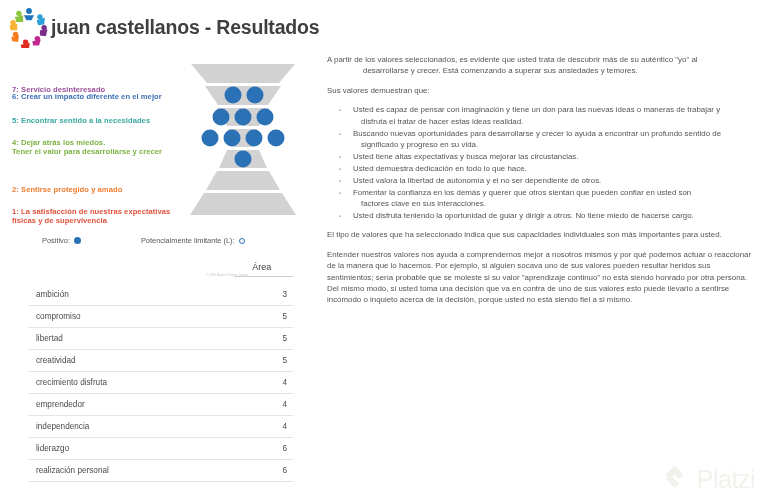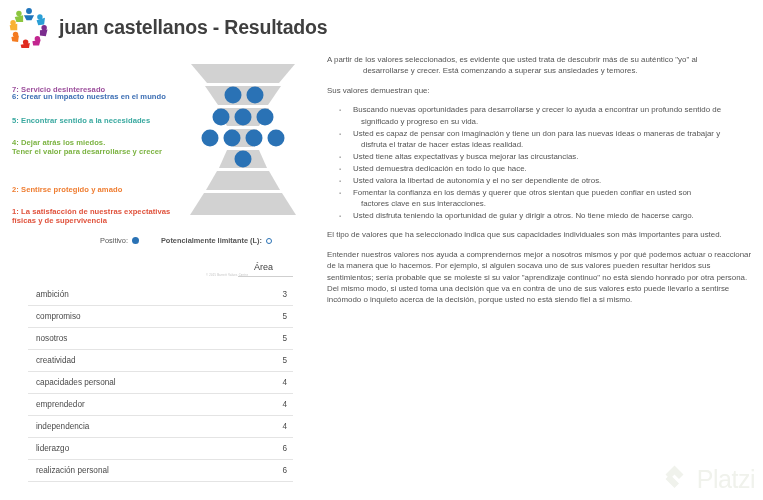--- a/index.html
+++ b/index.html
@@ -17,21 +17,21 @@
     background: #ffffff;
     overflow: hidden;
   }
 
   
   #header {
     position: absolute;
     left: 8px; top: 6px;
     display: flex;
     align-items: center;
-    gap: 9px;
+    gap: 1px;
   }
   #logo-mark { width: 42px; height: 42px; display: block; flex: none; }
   #page-title {
     font-size: 19.5px;
     font-weight: bold;
     color: #3f3f3f;
     letter-spacing: -0.2px;
     white-space: nowrap;
   }
 
@@ -83,22 +83,22 @@
   
   #legend {
     position: absolute;
     left: 0; top: 178px;
     width: 318px;
     display: flex;
     align-items: center;
     font-size: 7.4px;
     color: #565656;
   }
-  #legend-pos { margin-left: 100px; display: flex; align-items: center; gap: 4px; }
-  #legend-lim { margin-left: 22px; display: flex; align-items: center; gap: 4px; font-weight: bold; }
+  #legend-pos { margin-left: 42px; display: flex; align-items: center; gap: 4px; }
+  #legend-lim { margin-left: 60px; display: flex; align-items: center; gap: 4px; }
   .dot-filled {
     width: 7px; height: 7px; border-radius: 50%;
     background: #2a72b5; display: inline-block;
   }
   .dot-hollow {
     width: 6px; height: 6px; border-radius: 50%;
     border: 1.1px solid #2a72b5; background: #fff; display: inline-block;
   }
 
   
@@ -215,21 +215,21 @@
       </g>
     </svg>
     <div id="page-title">juan castellanos - Resultados</div>
   </div>
 
   <div id="left-col">
 
     <div id="pyramid-block">
 
       <div class="lvl-label" id="lvl-7">7: Servicio desinteresado</div>
-      <div class="lvl-label" id="lvl-6">6: Crear un impacto nuestras en el mundo</div>
+      <div class="lvl-label" id="lvl-6">6: Crear un impacto diferente en el mejor</div>
       <div class="lvl-label" id="lvl-5">5: Encontrar sentido a la necesidades</div>
       <div class="lvl-label" id="lvl-4">
         <span>4: Dejar atrás los miedos.</span><br>
         <span>Tener el valor para desarrollarse y crecer</span>
       </div>
       <div class="lvl-label" id="lvl-2">2: Sentirse protegido y amado</div>
       <div class="lvl-label" id="lvl-1">
         <span>1: La satisfacción de nuestras expectativas</span><br>
         <span>físicas y de supervivencia</span>
       </div>
@@ -298,29 +298,29 @@
         </tr>
       <tr>
         <td class="col-name">ambición</td>
         <td class="col-area">3</td>
       </tr>
       <tr>
         <td class="col-name">compromiso</td>
         <td class="col-area">5</td>
       </tr>
       <tr>
-        <td class="col-name">nosotros</td>
+        <td class="col-name">libertad</td>
         <td class="col-area">5</td>
       </tr>
       <tr>
         <td class="col-name">creatividad</td>
         <td class="col-area">5</td>
       </tr>
       <tr>
-        <td class="col-name">capacidades personal</td>
+        <td class="col-name">crecimiento disfruta</td>
         <td class="col-area">4</td>
       </tr>
       <tr>
         <td class="col-name">emprendedor</td>
         <td class="col-area">4</td>
       </tr>
       <tr>
         <td class="col-name">independencia</td>
         <td class="col-area">4</td>
       </tr>
@@ -340,27 +340,27 @@
     <p id="intro-para">
       <span>A partir de los valores seleccionados, es evidente que usted trata de descubrir más de su auténtico "yo" al</span>
       <span class="indent-line">desarrollarse y crecer. Está comenzando a superar sus ansiedades y temores.</span>
     </p>
 
     <p>Sus valores demuestran que:</p>
 
     <ul class="bullets">
       <li>
         <span class="bullet-mark">▪</span>
+        <span>Usted es capaz de pensar con imaginación y tiene un don para las nuevas ideas o maneras de trabajar y</span>
+        <span class="wrap-2">disfruta el tratar de hacer estas ideas realidad.</span>
+      </li>
+      <li>
+        <span class="bullet-mark">▪</span>
         <span>Buscando nuevas oportunidades para desarrollarse y crecer lo ayuda a encontrar un profundo sentido de</span>
         <span class="wrap-2">significado y progreso en su vida.</span>
-      </li>
-      <li>
-        <span class="bullet-mark">▪</span>
-        <span>Usted es capaz de pensar con imaginación y tiene un don para las nuevas ideas o maneras de trabajar y</span>
-        <span class="wrap-2">disfruta el tratar de hacer estas ideas realidad.</span>
       </li>
       <li>
         <span class="bullet-mark">▪</span>
         <span>Usted tiene altas expectativas y busca mejorar las circustancias.</span>
       </li>
       <li>
         <span class="bullet-mark">▪</span>
         <span>Usted demuestra dedicación en todo lo que hace.</span>
       </li>
       <li>

